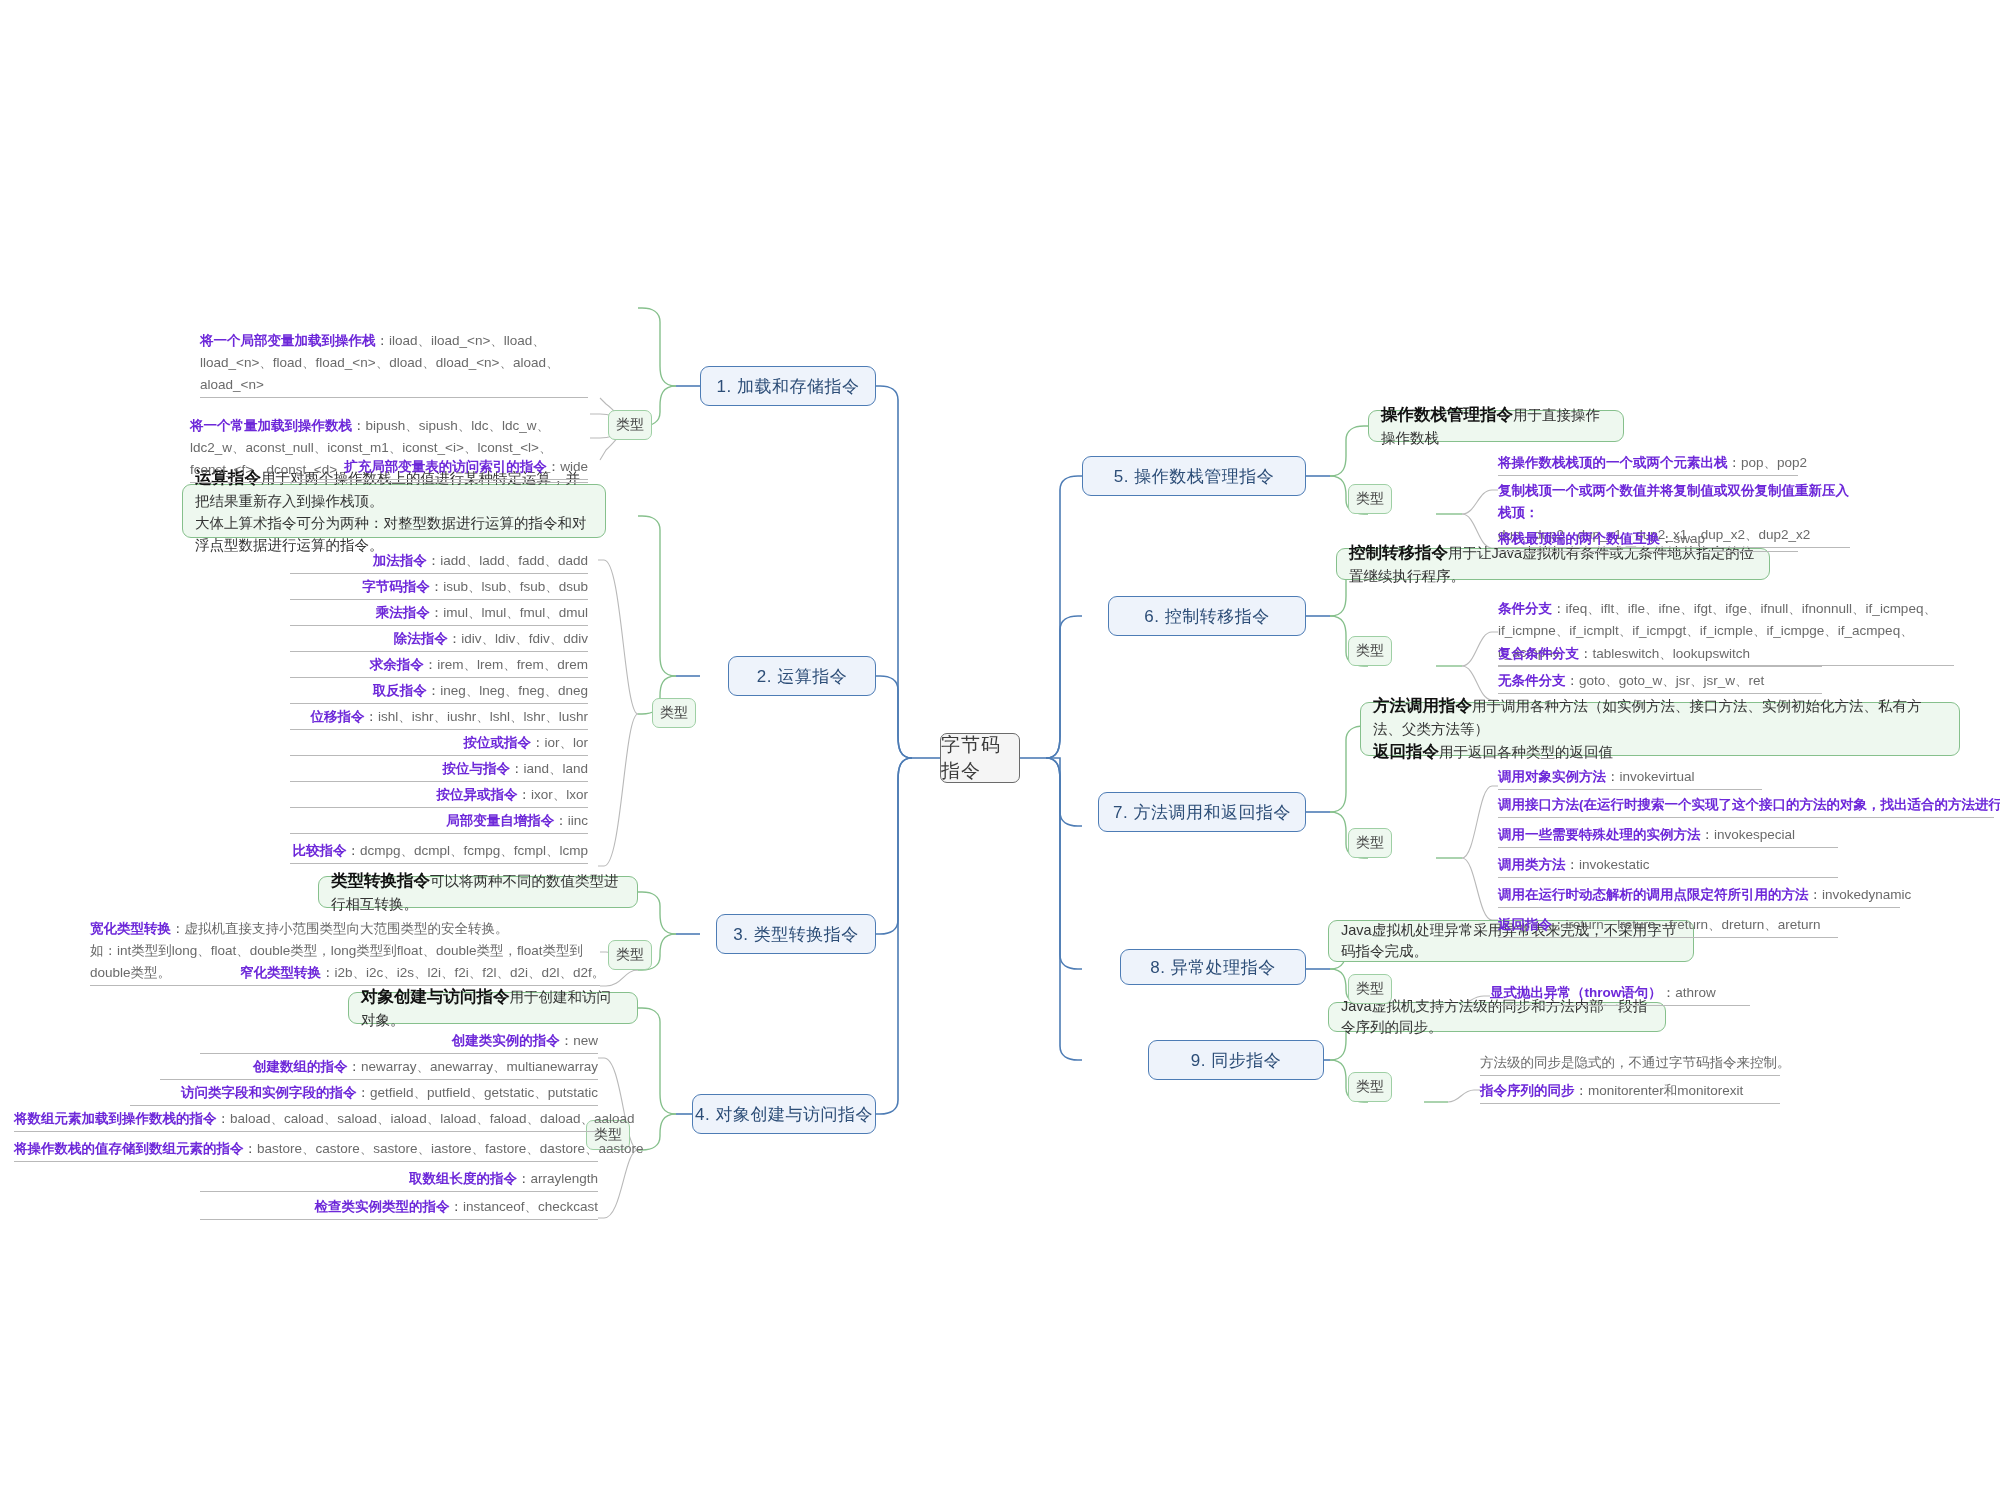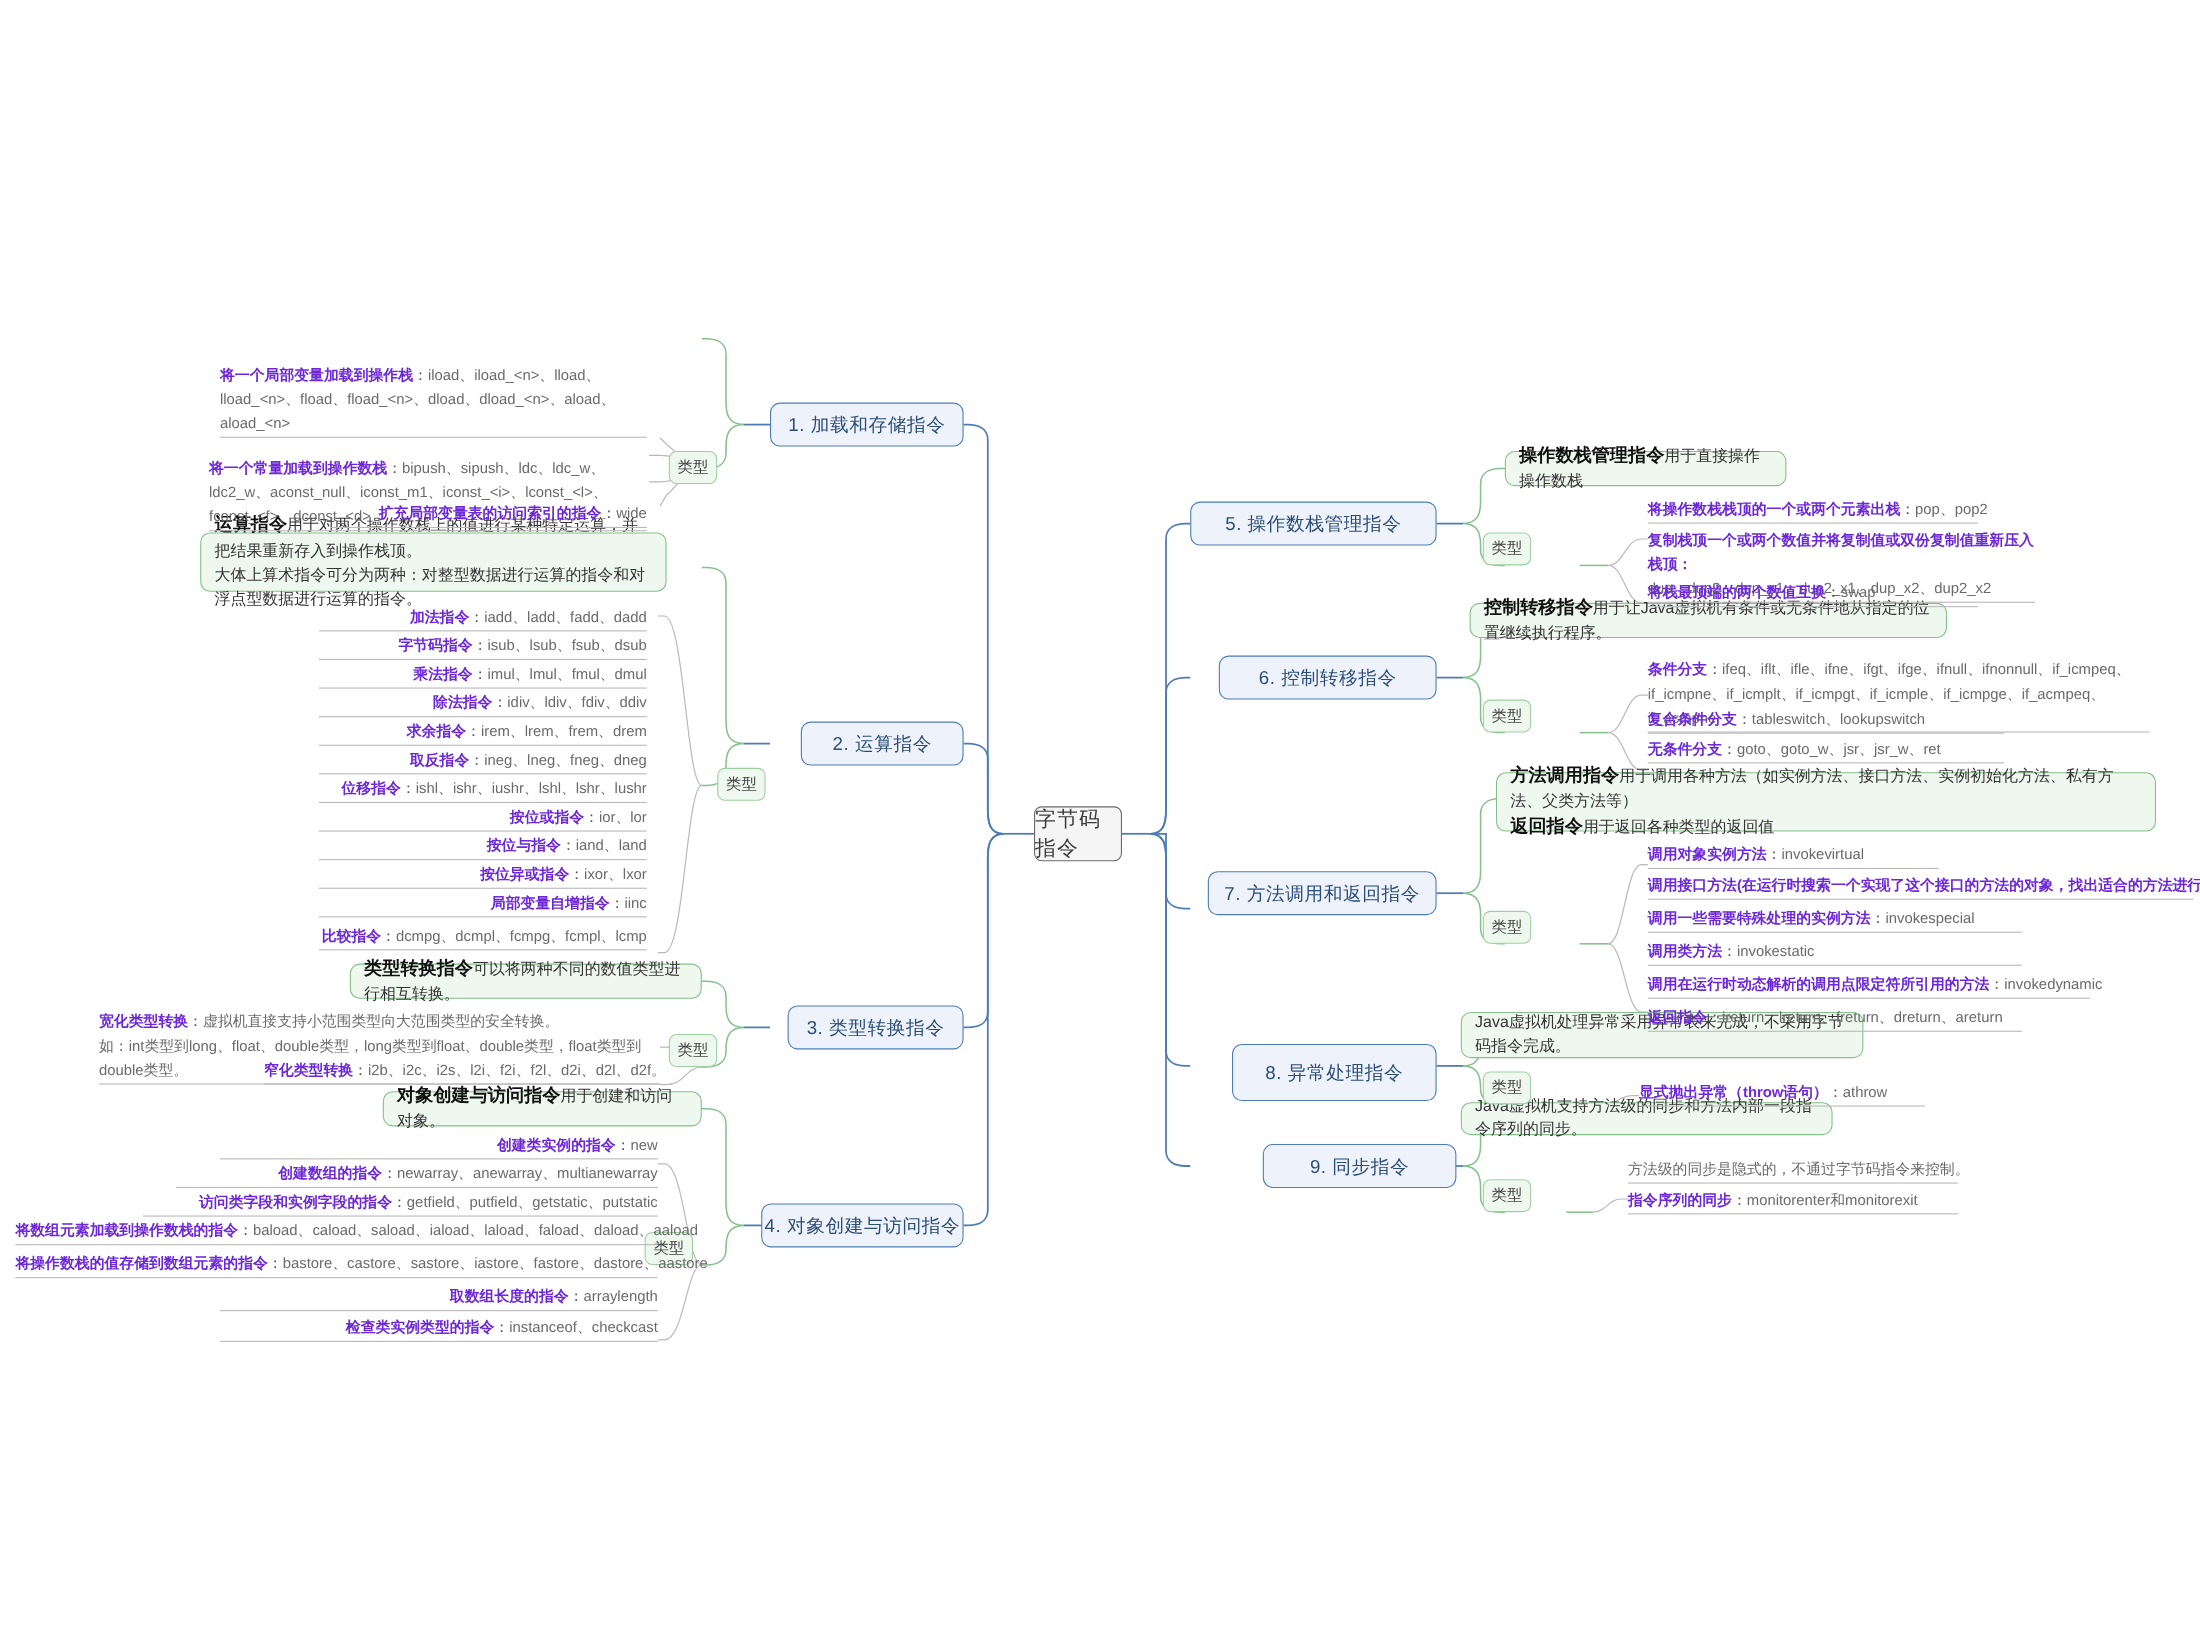--- a/index.html
+++ b/index.html
@@ -140,21 +140,21 @@
   <div class="node root" style="left:940px;top:733px;width:80px;height:50px;">字节码指令</div>
 
   <div class="node lvl1" style="left:700px;top:366px;width:176px;height:40px;">1. 加载和存储指令</div>
   <div class="node lvl1" style="left:728px;top:656px;width:148px;height:40px;">2. 运算指令</div>
   <div class="node lvl1" style="left:716px;top:914px;width:160px;height:40px;">3. 类型转换指令</div>
   <div class="node lvl1" style="left:692px;top:1094px;width:184px;height:40px;">4. 对象创建与访问指令</div>
 
   <div class="node lvl1" style="left:1082px;top:456px;width:224px;height:40px;">5. 操作数栈管理指令</div>
   <div class="node lvl1" style="left:1108px;top:596px;width:198px;height:40px;">6. 控制转移指令</div>
   <div class="node lvl1" style="left:1098px;top:792px;width:208px;height:40px;">7. 方法调用和返回指令</div>
-  <div class="node lvl1" style="left:1120px;top:949px;width:186px;height:52px;">8. 异常处理指令</div>
+  <div class="node lvl1" style="left:1120px;top:949px;width:186px;height:36px;">8. 异常处理指令</div>
   <div class="node lvl1" style="left:1148px;top:1040px;width:176px;height:40px;">9. 同步指令</div>
 
 
   <div class="node green-box" style="left:182px;top:484px;width:424px;height:54px;">
     <span><b>运算指令</b><span class="sub">用于对两个操作数栈上的值进行某种特定运算，并把结果重新存入到操作栈顶。</span><br>
     <span class="sub">大体上算术指令可分为两种：对整型数据进行运算的指令和对浮点型数据进行运算的指令。</span></span>
   </div>
 
   <div class="node green-box" style="left:318px;top:876px;width:320px;height:32px;">
     <span><b>类型转换指令</b><span class="sub">可以将两种不同的数值类型进行相互转换。</span></span>

